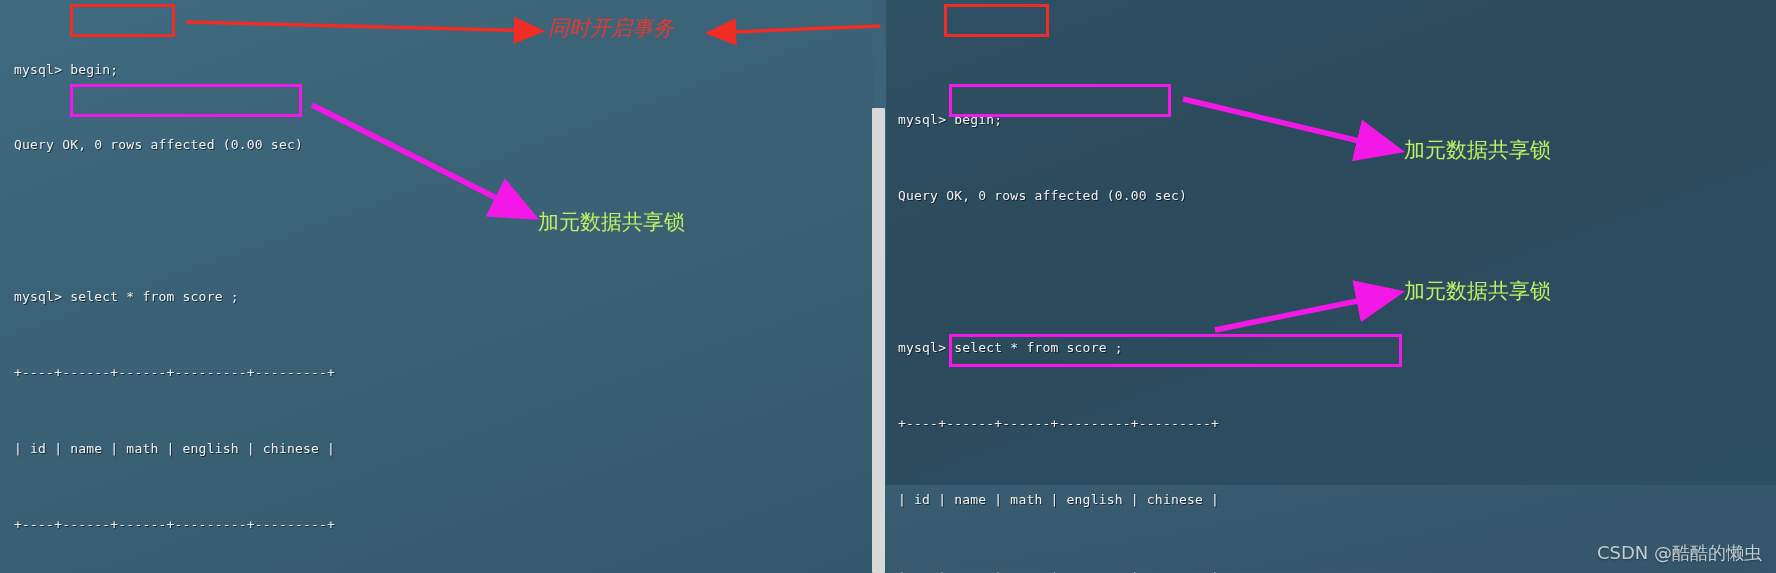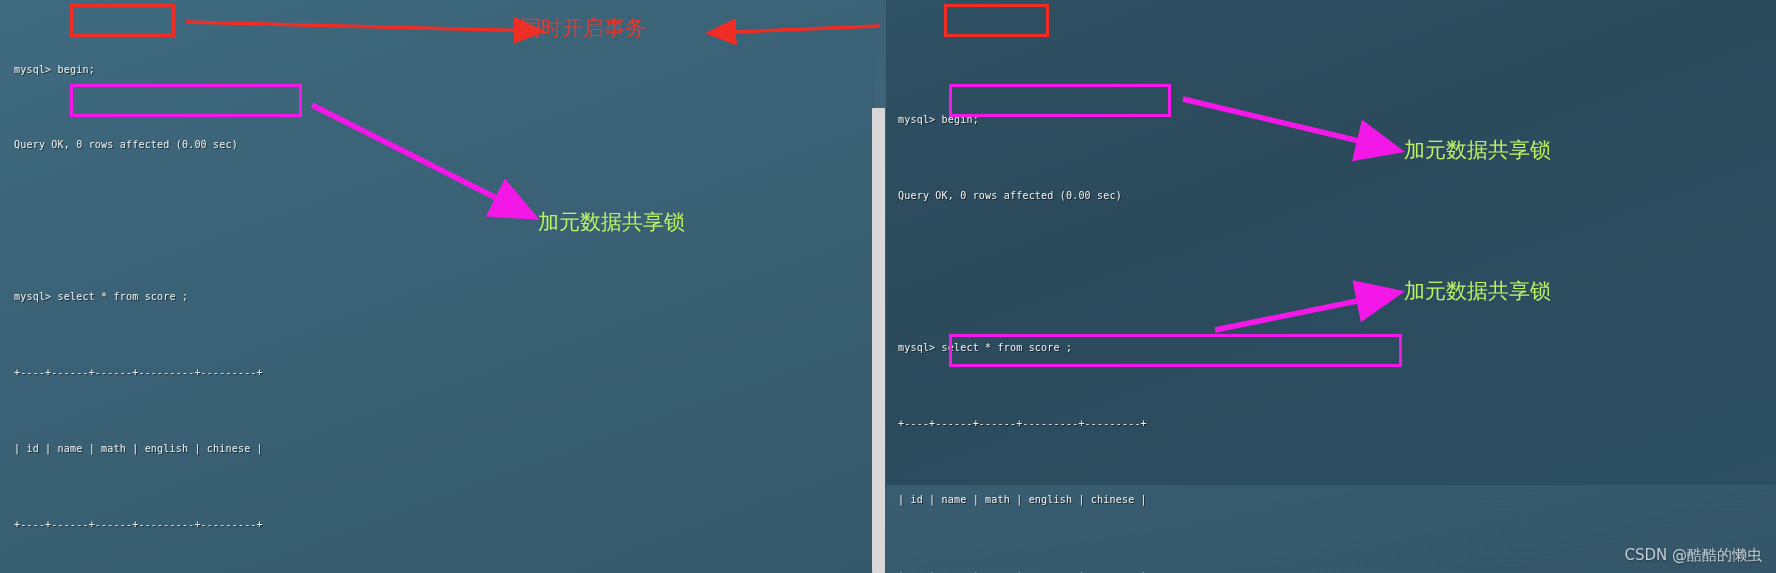--- a/index.html
+++ b/index.html
@@ -19,21 +19,21 @@
     content:"";position:absolute;inset:0;
     background-image:
       repeating-linear-gradient(0deg,rgba(255,255,255,.012) 0 1px,rgba(0,0,0,.012) 1px 2px),
       repeating-linear-gradient(90deg,rgba(255,255,255,.010) 0 1px,rgba(0,0,0,.010) 1px 2px);
     pointer-events:none;
   }
 
   
   .term{
     position:absolute;top:0;
-    font-size:10px;
+    font-size:13px;
     line-height:25.3px;
     color:#f2f2f2;
     white-space:pre;
     letter-spacing:.2px;
     text-shadow:1px 1px 0 rgba(0,0,0,.55);
   }
   #term-left{
     left:0;top:0;width:875px;height:573px;
     background:linear-gradient(160deg,#3f6a80 0%,#3a6175 45%,#35596c 100%);
     padding:6px 0 0 14px;
@@ -68,21 +68,21 @@
   }
   .anno-red{color:#e8372c;}
   .anno-pink{color:#bef264;}
 
   svg.overlay{position:absolute;left:0;top:0;width:1776px;height:573px;pointer-events:none;}
 
   
   #watermark{
     position:absolute;right:14px;bottom:8px;
     font-family:"DejaVu Sans","Liberation Sans",sans-serif;
-    font-size:15px;color:#cfd8dc;opacity:.92;
+    font-size:18px;color:#cfd8dc;opacity:.92;
     text-shadow:0 1px 2px rgba(0,0,0,.4);
   }
 </style>
 </head>
 <body>
 
 <div id="desktop"></div>
 
 <div id="term-left" class="term">
   <div class="line">mysql&gt; begin;</div>
@@ -146,18 +146,18 @@
 
   <line x1="880" y1="26" x2="710" y2="33" stroke="#ef2d24" stroke-width="3.5" marker-end="url(#ah-red)"></line>
 
   <line x1="312" y1="105" x2="532" y2="216" stroke="#f318e8" stroke-width="5.5" marker-end="url(#ah-pink)"></line>
 
   <line x1="1183" y1="99" x2="1397" y2="150" stroke="#f318e8" stroke-width="5.5" marker-end="url(#ah-pink)"></line>
 
   <line x1="1215" y1="330" x2="1397" y2="293" stroke="#f318e8" stroke-width="5.5" marker-end="url(#ah-pink)"></line>
 </svg>
 
-<div class="anno anno-red" style="left:520px;  top:14px;">同时开启事务</div>
+<div class="anno anno-red" style="left:548px;  top:14px;font-style:italic;">同时开启事务</div>
 <div class="anno anno-pink" style="left:538px;  top:208px;">加元数据共享锁</div>
 <div class="anno anno-pink" style="left:1404px; top:136px;">加元数据共享锁</div>
 <div class="anno anno-pink" style="left:1404px; top:277px;">加元数据共享锁</div>
 
 <div id="watermark">CSDN @酷酷的懒虫</div>
 
 </body></html>

